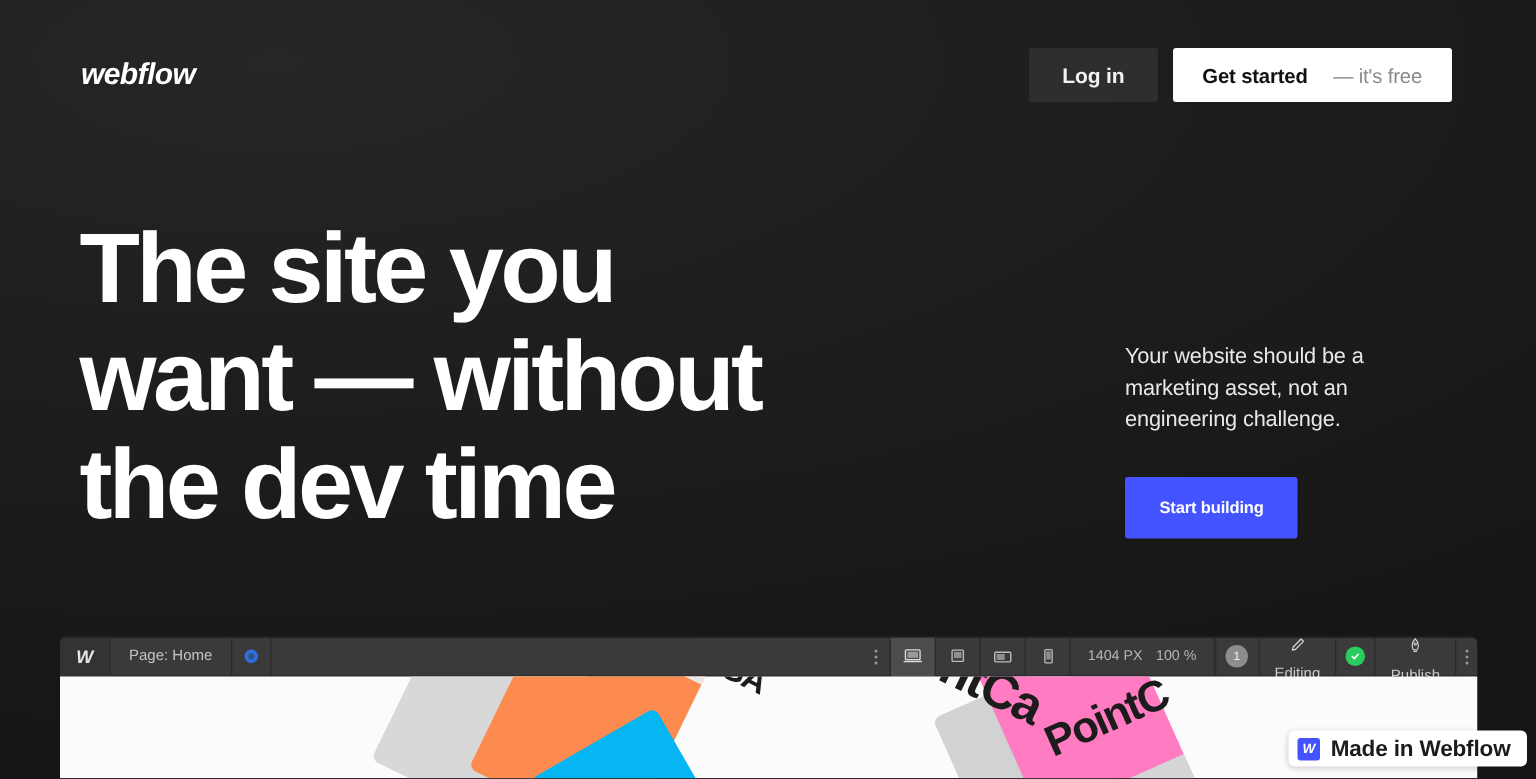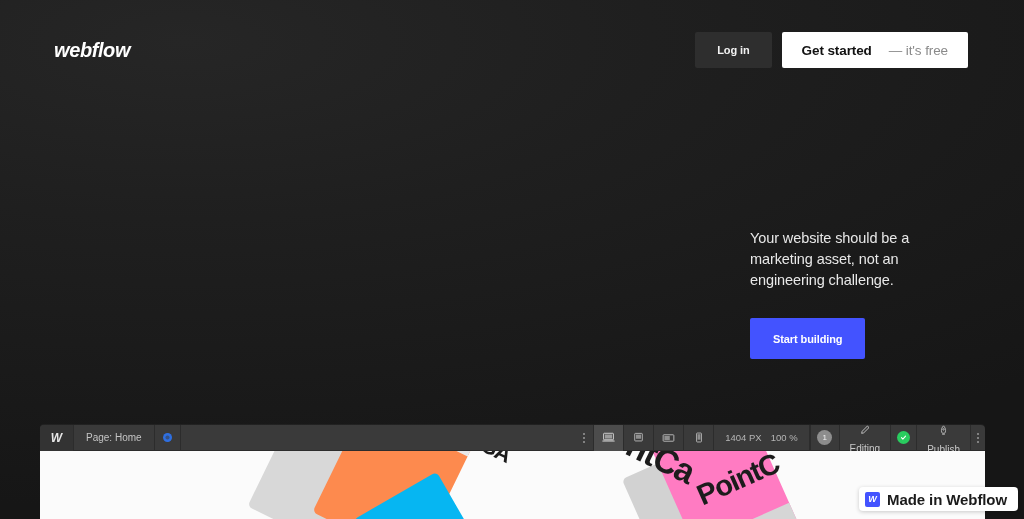--- a/index.html
+++ b/index.html
@@ -22,21 +22,21 @@
     display:flex; align-items:center; justify-content:space-between;
     padding:0 54px;
   }
   .logo {
     font-size:20px; font-weight:bold; font-style:italic;
     color:#ffffff; letter-spacing:-0.4px;
   }
   .nav-actions { display:flex; align-items:center; gap:10px; }
   .btn-login {
     background:#2e2e2e; color:#f2f2f2;
-    font-size:11px; font-weight:bold;
+    font-size:14px; font-weight:bold;
     padding:0 22px; height:36px; line-height:36px;
     border:none; border-radius:2px; cursor:pointer;
     letter-spacing:-0.1px;
   }
   .btn-getstarted {
     background:#ffffff; height:36px; border:none; border-radius:2px;
     padding:0 20px; display:flex; align-items:center; gap:17px;
     cursor:pointer; letter-spacing:-0.1px;
   }
   .btn-getstarted .gs-strong { color:#111111; font-size:13.5px; font-weight:bold; }
@@ -208,20 +208,25 @@
     <div class="logo">webflow</div>
     <div class="nav-actions">
       <button class="btn-login">Log in</button>
       <button class="btn-getstarted">
         <span class="gs-strong">Get started</span>
         <span class="gs-light">— it's free</span>
       </button>
     </div>
   </div>
 
+  <h1 class="hero-headline">
+    <span class="hl-line">The site you</span>
+    <span class="hl-line">want — without</span>
+    <span class="hl-line">the dev time</span>
+  </h1>
 
   <div class="hero-side">
     <p class="hero-sub">Your website should be a marketing asset, not an engineering challenge.</p>
     <button class="btn-start">Start building</button>
   </div>
 
   <div class="editor">
 
     <div class="toolbar">
       <div class="tb-left">

